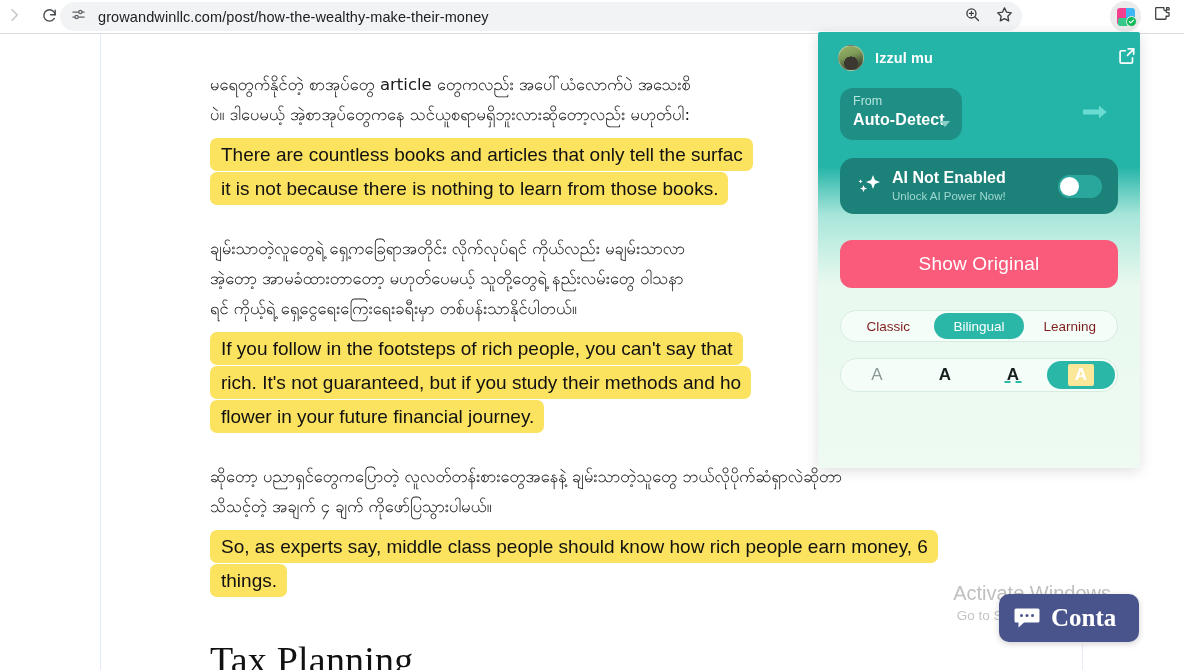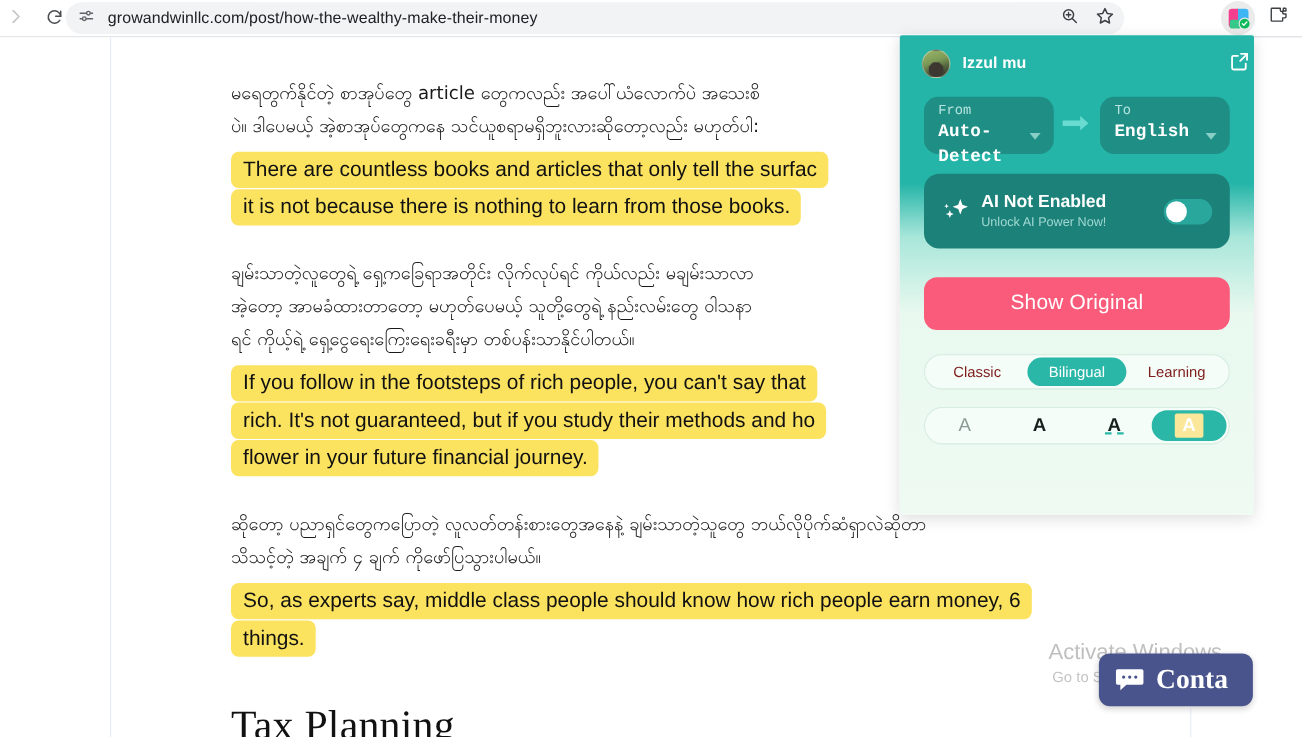--- a/index.html
+++ b/index.html
@@ -163,41 +163,41 @@
     flex: 0 0 auto; border: 1px solid rgba(255,255,255,0.35);
   }
   .panel-user {
     color: #fff; font-size: 14.5px; font-weight: 700; margin-left: 11px;
     letter-spacing: 0.1px;
   }
   .share-btn { margin-left: auto; width: 26px; height: 26px; display:flex; align-items:center; justify-content:center; }
 
   .lang-row {
     display: flex; align-items: center; justify-content: space-between;
-    gap: 0; padding: 0 22px; margin-top: 4px; font-family: Liberation Mono, monospace;
+    gap: 0; padding: 0 22px; margin-top: 4px;
   }
   .lang-card {
     position: relative;
     width: 122px; height: 52px;
     background: #1f8f86;
     border-radius: 13px;
     padding: 6px 10px 0 13px;
   }
   .lang-card .lc-label { font-size: 12.5px; color: #b6e4df; line-height: 15px; }
   .lang-card .lc-value { font-size: 16px; color: #ffffff; font-weight: 700; line-height: 22px; letter-spacing:0.1px;}
   .lang-card .caret {
     position: absolute; right: 12px; bottom: 13px;
     width: 0; height: 0; border-left: 5.5px solid transparent; border-right: 5.5px solid transparent;
     border-top: 6px solid #88cfc8;
   }
   .arrow-mid { width: 44px; display:flex; align-items:center; justify-content:center; }
 
   .ai-row {
     margin: 18px 22px 0 22px;
-    height: 68px; background: #1c8179; border-radius: 14px;
+    height: 56px; background: #1c8179; border-radius: 14px;
     display: flex; align-items: center; padding: 0 16px 0 14px;
   }
   .sparkle { width: 30px; height: 30px; flex: 0 0 auto; position: relative; }
   .ai-texts { margin-left: 8px; }
   .ai-title { color:#ffffff; font-size: 16px; font-weight: 600; line-height: 20px; }
   .ai-sub { color:#9fd8d2; font-size: 11.5px; line-height: 16px; }
   .toggle {
     margin-left: auto; width: 44px; height: 23px; border-radius: 12px;
     background: #2aa79c; position: relative; flex:0 0 auto;
   }
@@ -402,25 +402,20 @@
 
       <div class="arrow-mid">
         <span>
           <svg width="26" height="18" viewBox="0 0 26 18">
             <path d="M1 9h16" stroke="#69dbd0" stroke-width="5" stroke-linecap="round"></path>
             <path d="M16 2.5L23.5 9 16 15.5z" fill="#69dbd0"></path>
           </svg>
         </span>
       </div>
 
-      <div class="lang-card">
-        <div class="lc-label">To</div>
-        <div class="lc-value">English</div>
-        <span class="caret"></span>
-      </div>
     </div>
 
     <div class="ai-row">
       <span class="sparkle">
         <svg width="30" height="30" viewBox="0 0 30 30">
           <path d="M19 4l1.9 5.1L26 11l-5.1 1.9L19 18l-1.9-5.1L12 11l5.1-1.9z" fill="#ffffff"></path>
           <path d="M9.5 14l1 2.6 2.6 1-2.6 1-1 2.6-1-2.6-2.6-1 2.6-1z" fill="#ffffff"></path>
           <path d="M6.5 8.2l.6 1.6 1.6.6-1.6.6-.6 1.6-.6-1.6L4.3 10.4l1.6-.6z" fill="#ffffff"></path>
         </svg>
       </span>

